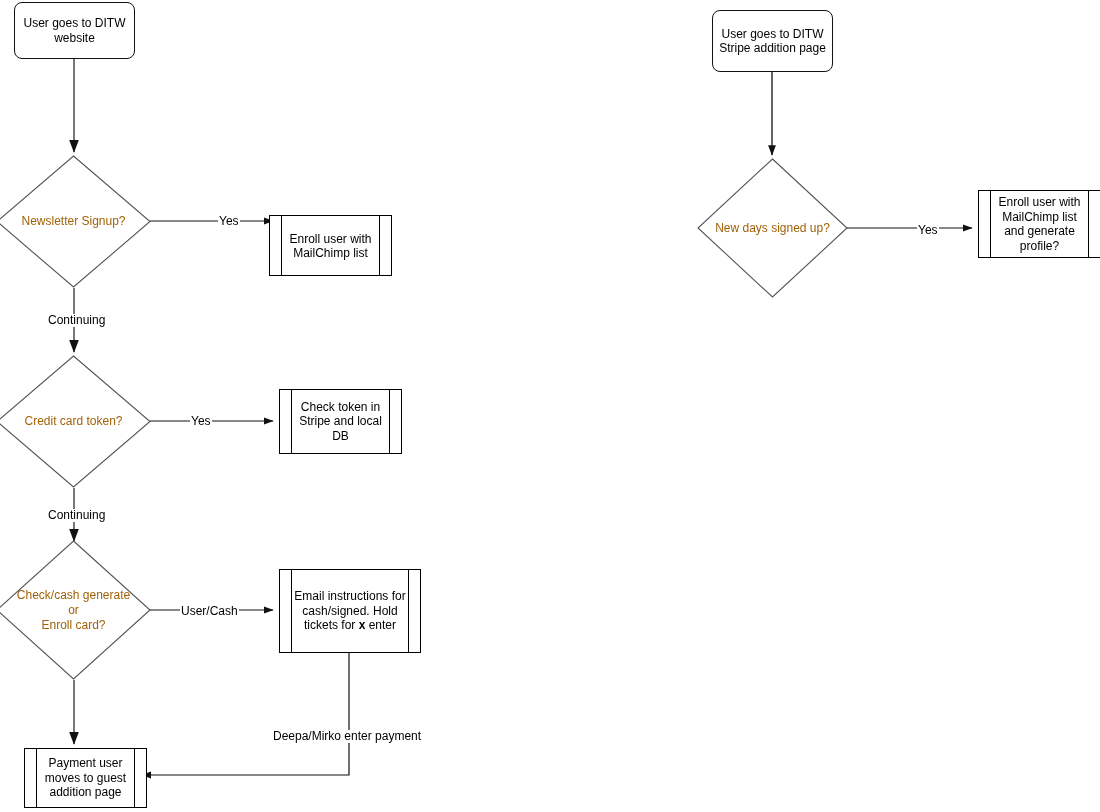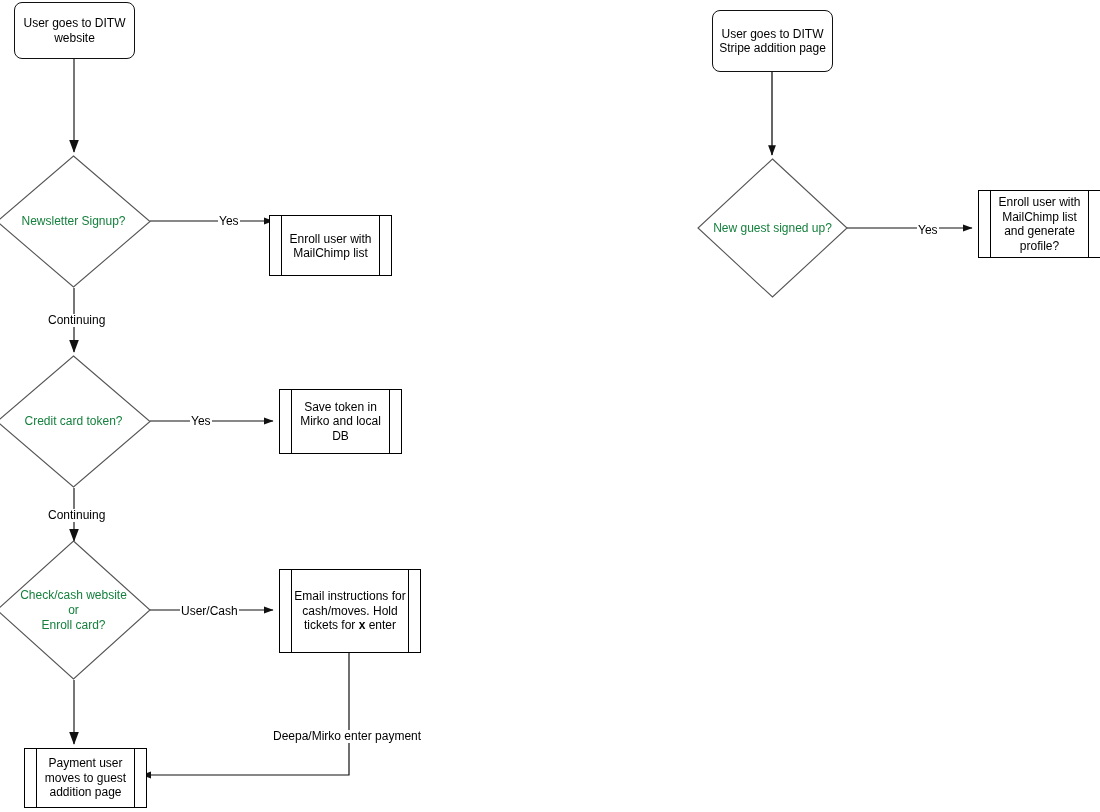--- a/index.html
+++ b/index.html
@@ -87,21 +87,21 @@
     width: 100%;
     height: 100%;
   }
   .decision .label {
     position: relative;
     z-index: 2;
     text-align: center;
     font-size: 12px;
     line-height: 15px;
     white-space: nowrap;
-    color: #15803d;
+    color: #a16207;
   }
   
   .edge-label {
     position: absolute;
     font-size: 12px;
     line-height: 13px;
     color: #000000;
     background: #ffffff;
     padding: 0 1px;
     white-space: nowrap;
@@ -161,55 +161,55 @@
   <div class="decision" style="left:-4px; top:355px; width:155px; height:133px;">
     <svg class="diamond-svg" viewBox="0 0 155 133" preserveAspectRatio="none">
       <polygon points="77.5,1 154,66.5 77.5,132 1,66.5" fill="#ffffff" stroke="#555555" stroke-width="1.1"></polygon>
     </svg>
     <span class="label">Credit card token?</span>
   </div>
 
   <div class="predefined" style="left:279px; top:389px; width:121px; height:63px;">
     <span class="bar left"></span>
     <span class="bar right"></span>
-    <span class="label">Save token in Mirko and local DB</span>
+    <span class="label">Check token in Stripe and local DB</span>
   </div>
 
   <div class="decision" style="left:-4px; top:540px; width:155px; height:140px;">
     <svg class="diamond-svg" viewBox="0 0 155 140" preserveAspectRatio="none">
       <polygon points="77.5,1 154,70 77.5,139 1,70" fill="#ffffff" stroke="#555555" stroke-width="1.1"></polygon>
     </svg>
     <span class="label">
-      <span>Check/cash website</span><br>
+      <span>Check/cash generate</span><br>
       <span>or</span><br>
       <span>Enroll card?</span>
     </span>
   </div>
 
   <div class="predefined" style="left:279px; top:569px; width:140px; height:82px;">
     <span class="bar left"></span>
     <span class="bar right"></span>
-    <span class="label"><span>Email instructions for cash/moves. Hold tickets for </span><span class="bold">x</span><span> enter</span></span>
+    <span class="label"><span>Email instructions for cash/signed. Hold tickets for </span><span class="bold">x</span><span> enter</span></span>
   </div>
 
   <div class="predefined" style="left:24px; top:748px; width:121px; height:58px;">
     <span class="bar left"></span>
     <span class="bar right"></span>
     <span class="label">Payment user moves to guest addition page</span>
   </div>
 
   <div class="node terminator" style="left:712px; top:10px; width:121px; height:62px;">
     <span class="label">User goes to DITW Stripe addition page</span>
   </div>
 
   <div class="decision" style="left:697px; top:158px; width:151px; height:140px;">
     <svg class="diamond-svg" viewBox="0 0 151 140" preserveAspectRatio="none">
       <polygon points="75.5,1 150,70 75.5,139 1,70" fill="#ffffff" stroke="#555555" stroke-width="1.1"></polygon>
     </svg>
-    <span class="label">New guest signed up?</span>
+    <span class="label">New days signed up?</span>
   </div>
 
   <div class="predefined" style="left:978px; top:190px; width:121px; height:66px;">
     <span class="bar left"></span>
     <span class="bar right"></span>
     <span class="label">Enroll user with MailChimp list and generate profile?</span>
   </div>
 
   <span class="edge-label" style="left:218px; top:215px;">Yes</span>
 

